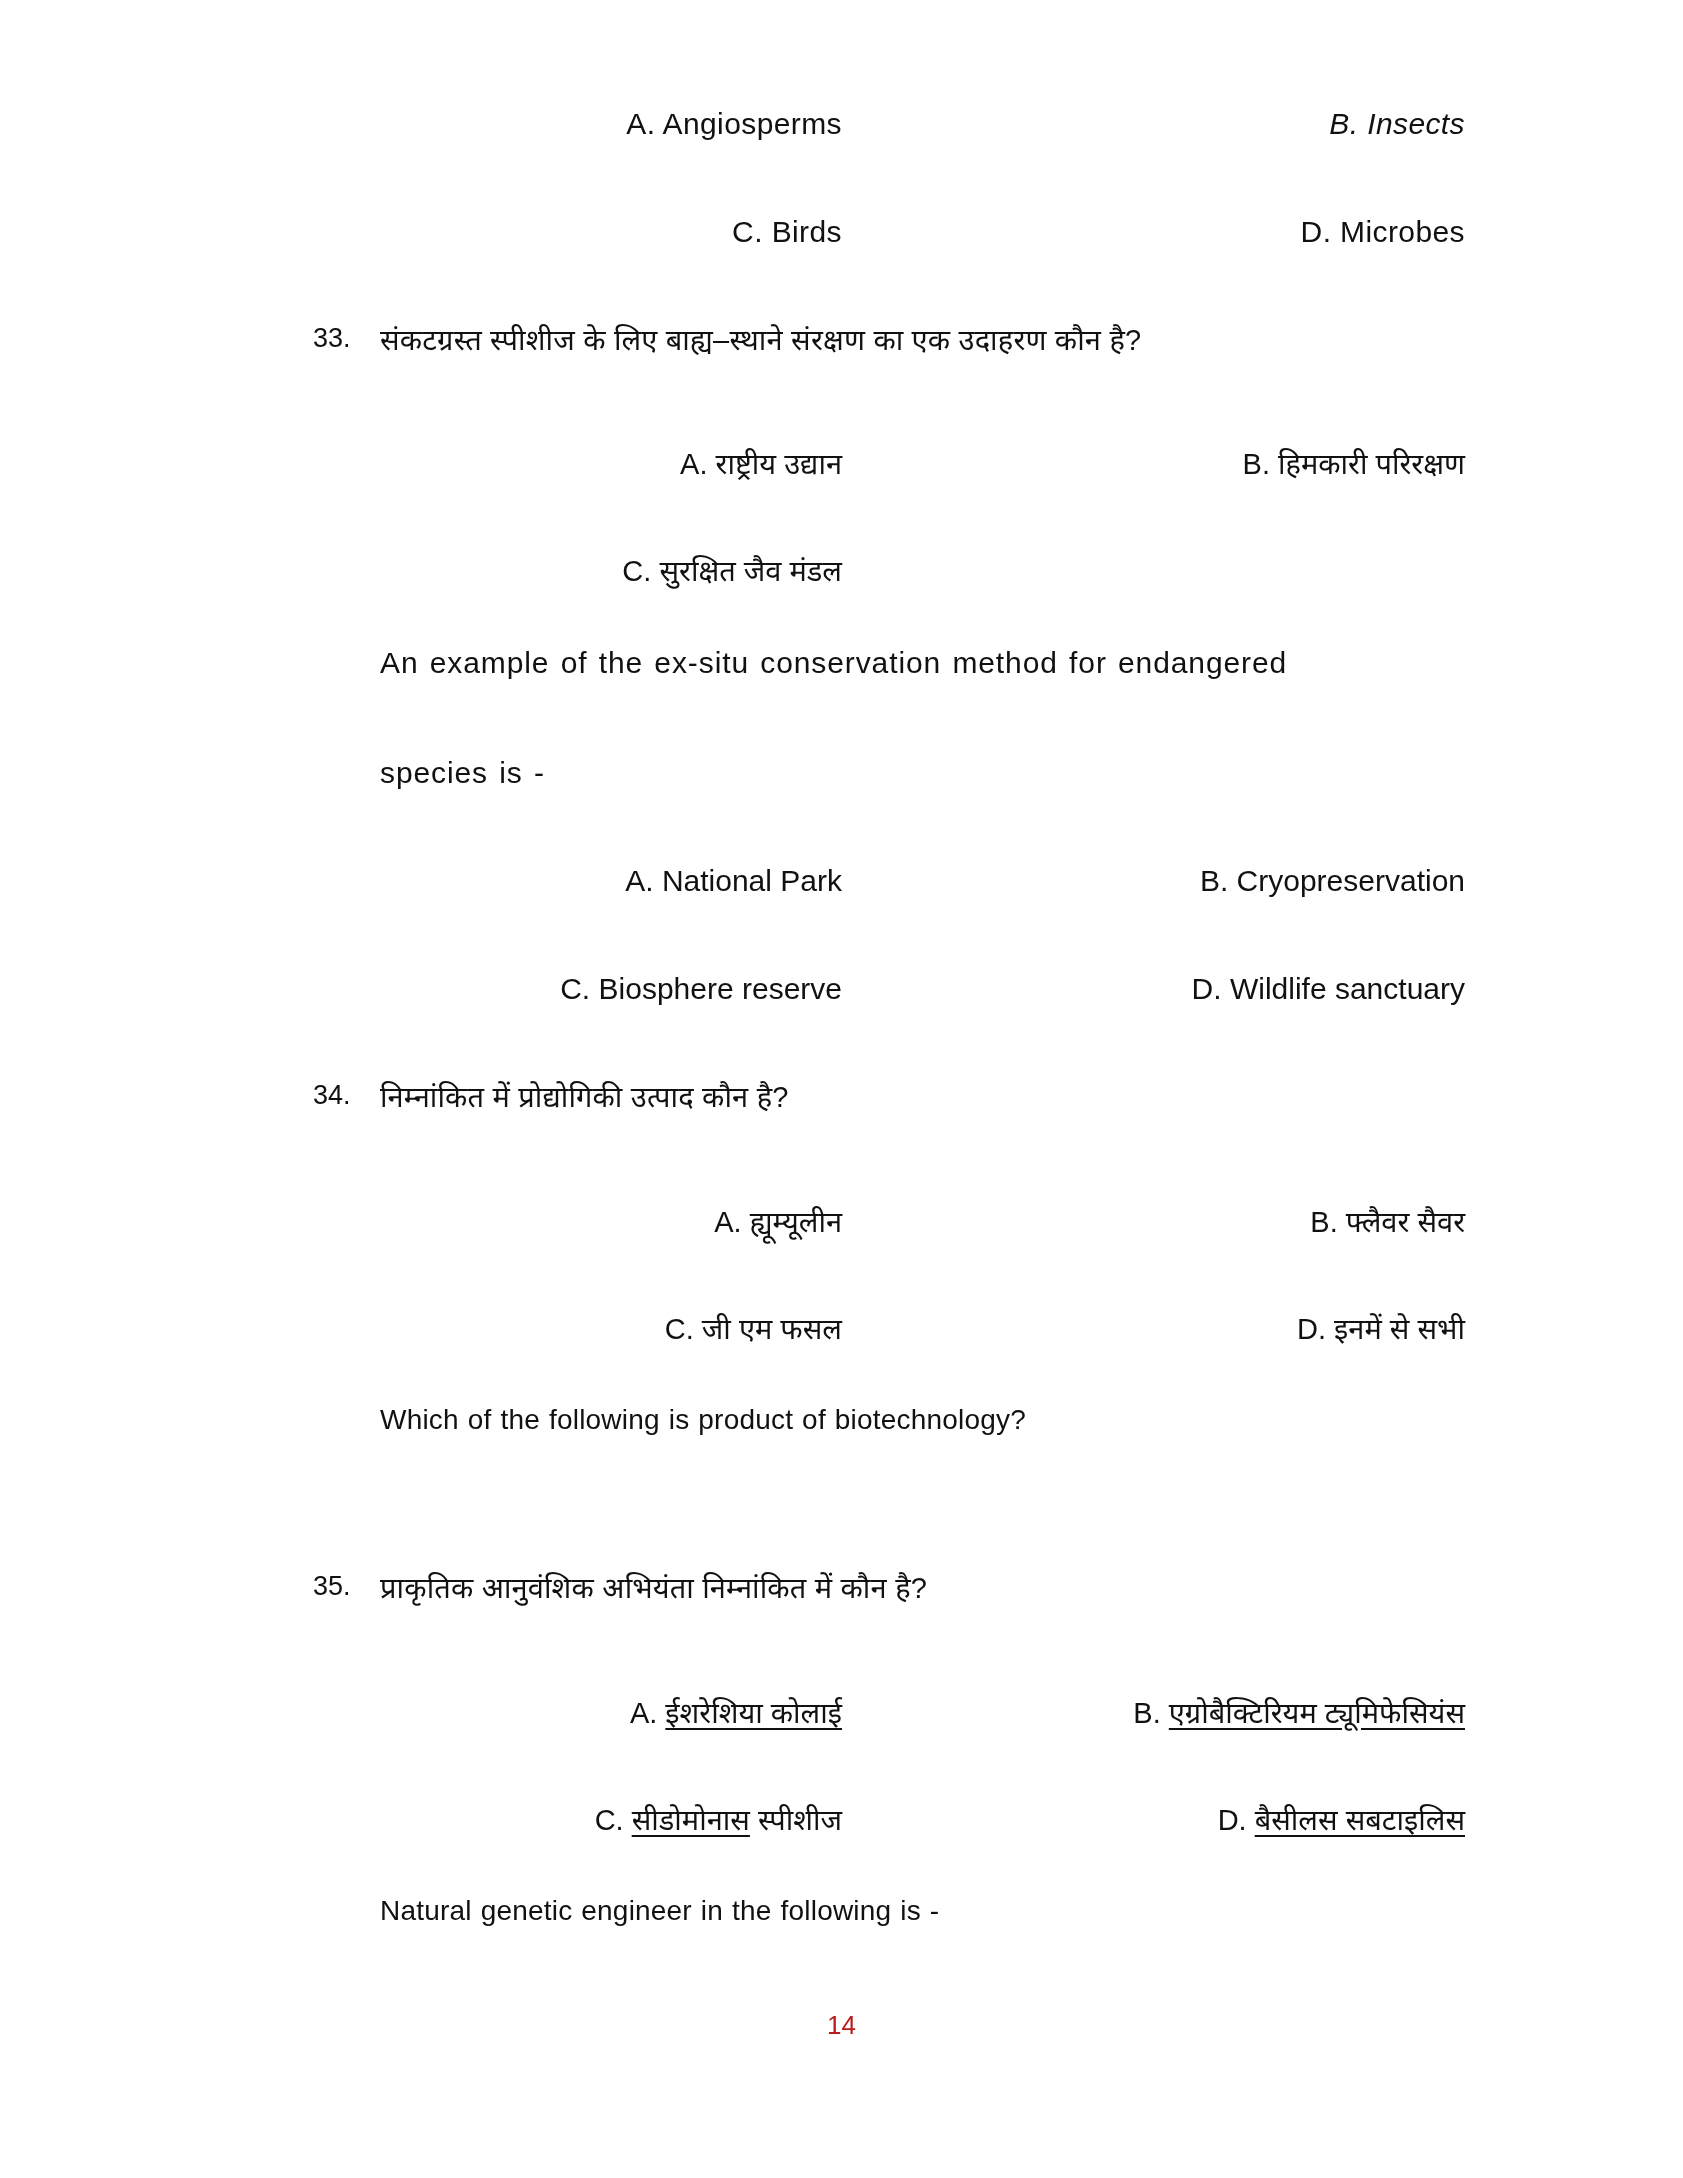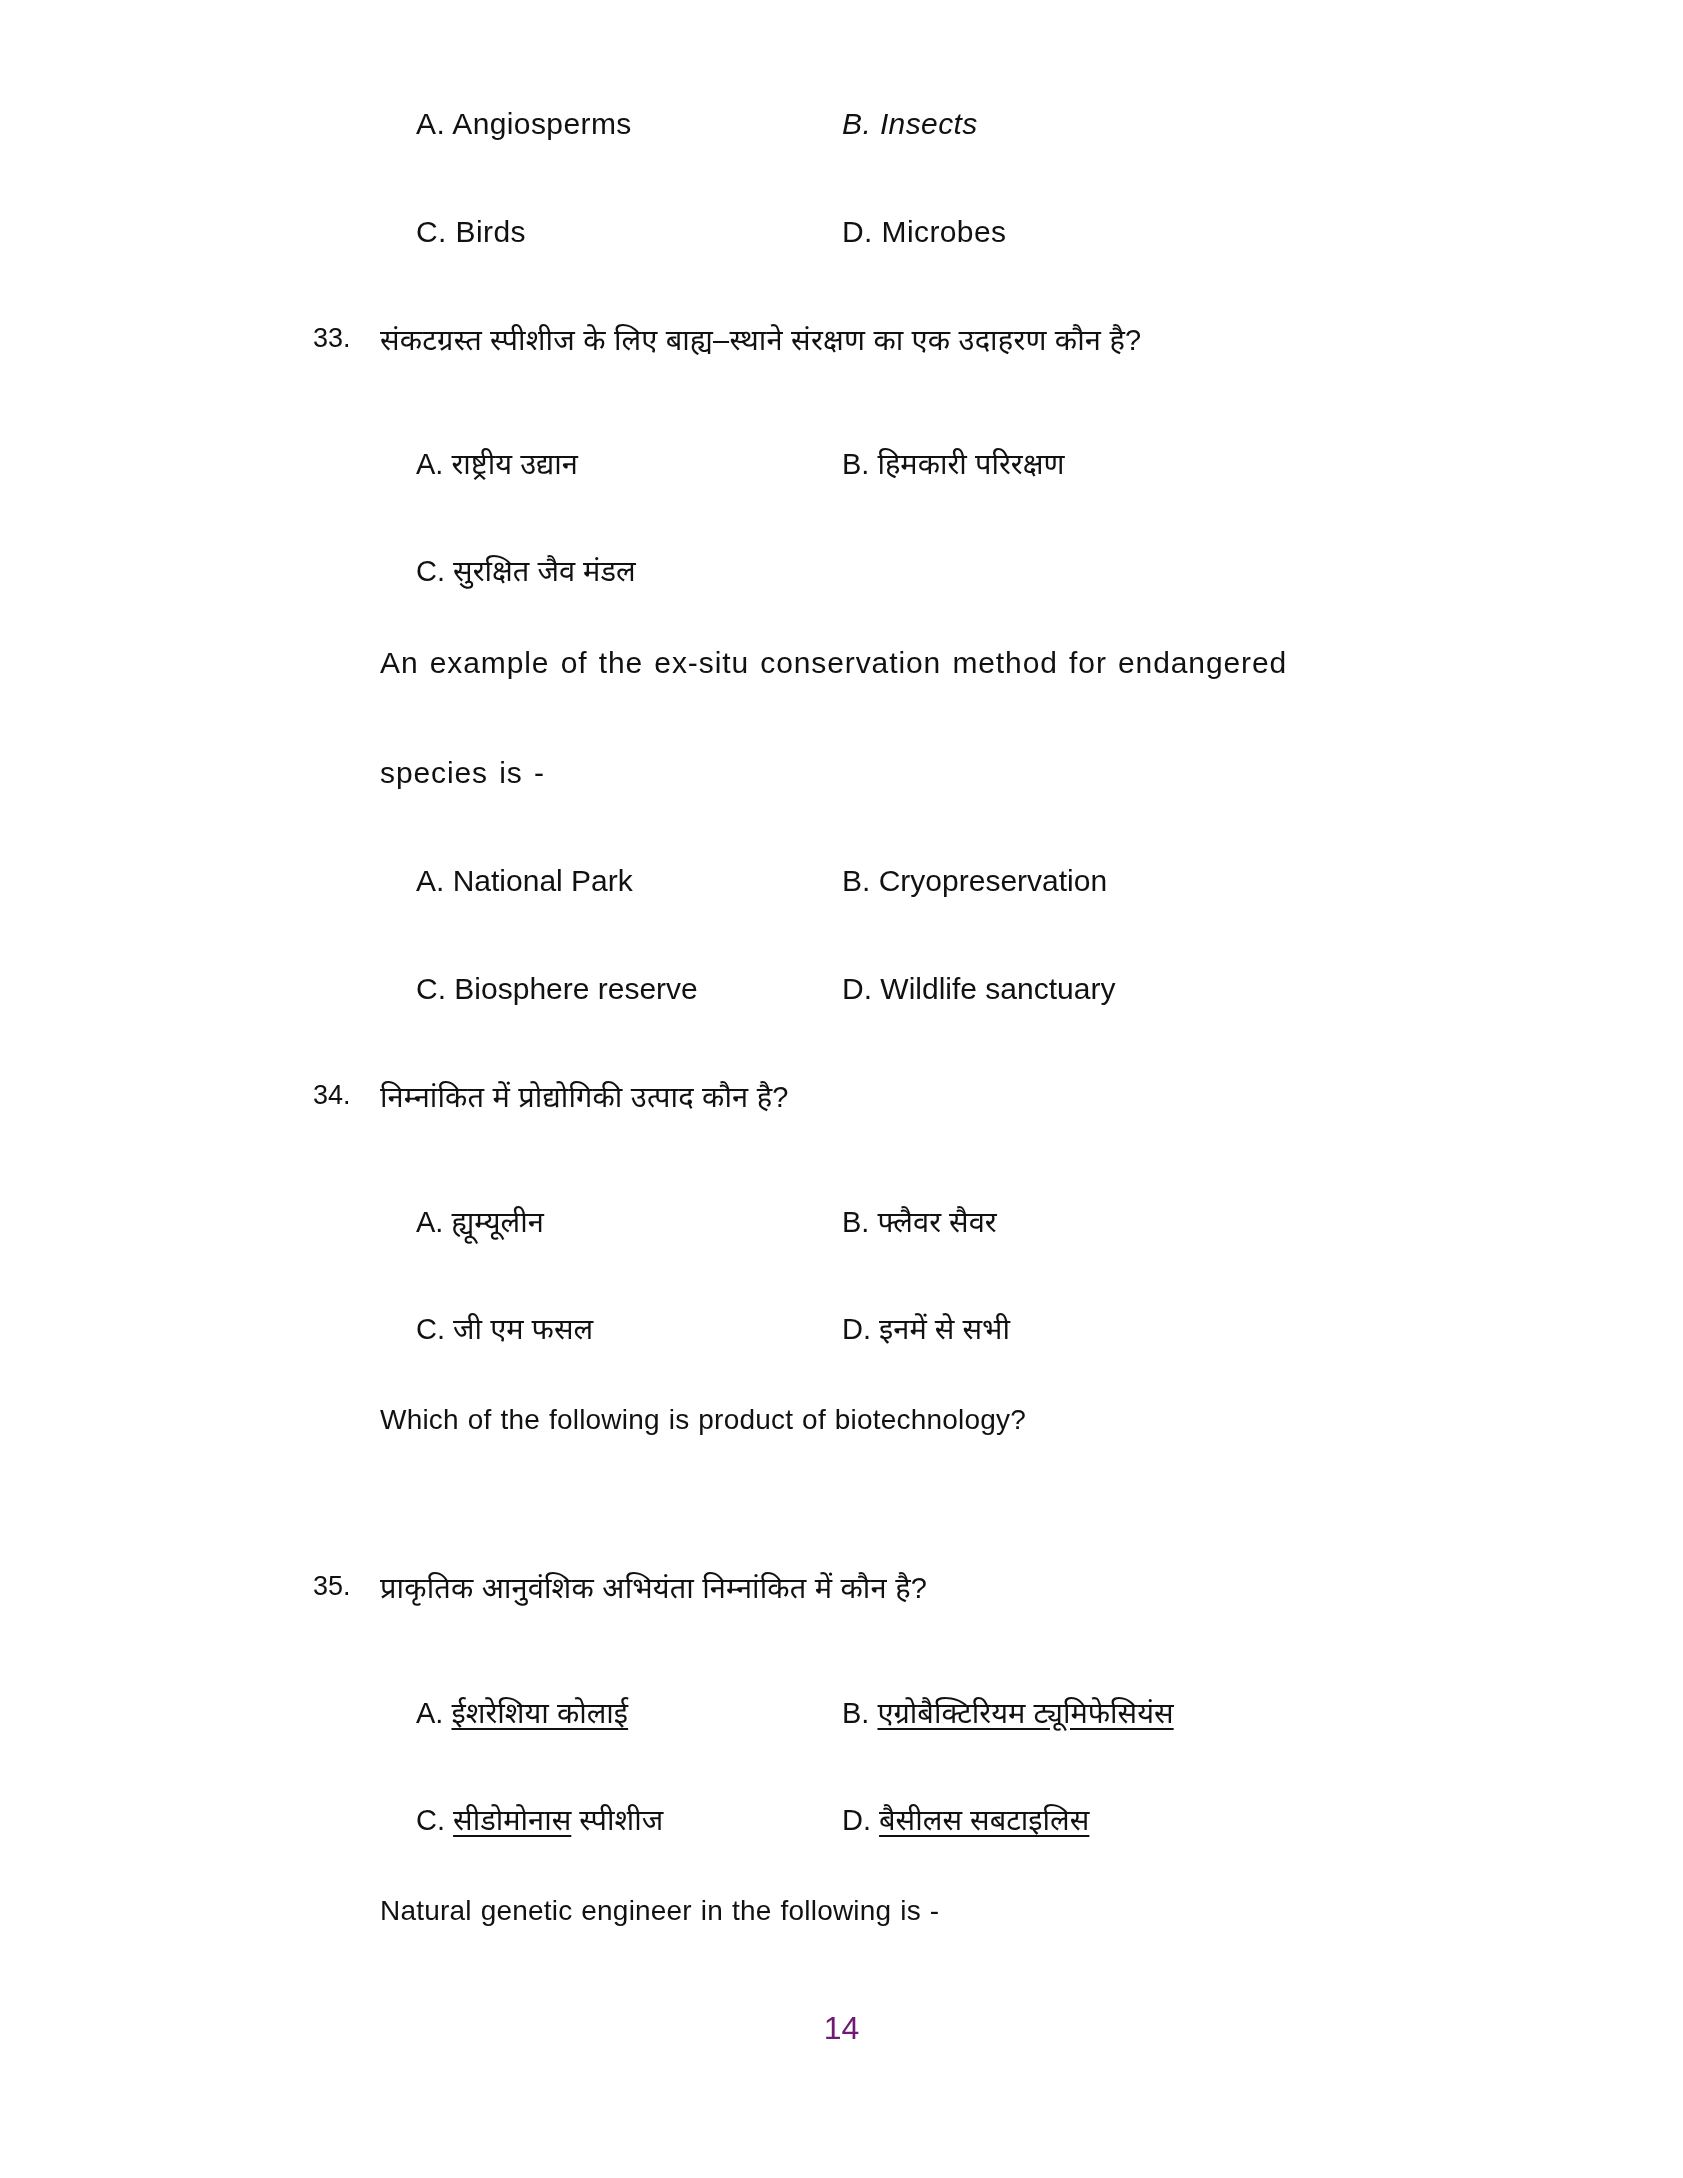--- a/index.html
+++ b/index.html
@@ -83,42 +83,43 @@
   .optrow {
     display: flex;
     align-items: baseline;
   }
 
   .opt {
     font-size: 30px;
     line-height: 1;
     color: #111;
     white-space: nowrap;
+    text-align: right;
   }
 
   .opt.colA { width: 426px; flex: 0 0 426px; }
   .opt.colB { flex: 1 1 auto; }
 
   .opt.hindi { font-size: 29px; margin-top: 17px; }
   .opt .lbl { }
   .opt .val { }
   .opt .val.underline { text-decoration: underline; text-underline-offset: 5px; }
 
   
   .sp-line   { height: 78px; }
   .sp-small  { height: 61px; }
 
   .pagenum {
     position: absolute;
     left: 0;
     top: 2010px;
     width: 1683px;
     text-align: center;
-    font-size: 32px;
-    color: #701a75;
+    font-size: 26px;
+    color: #b91c1c;
   }
 </style>
 </head>
 <body>
 
 <div class="page">
   <div class="content">
 
     <div class="options">
       <div class="optrow">

